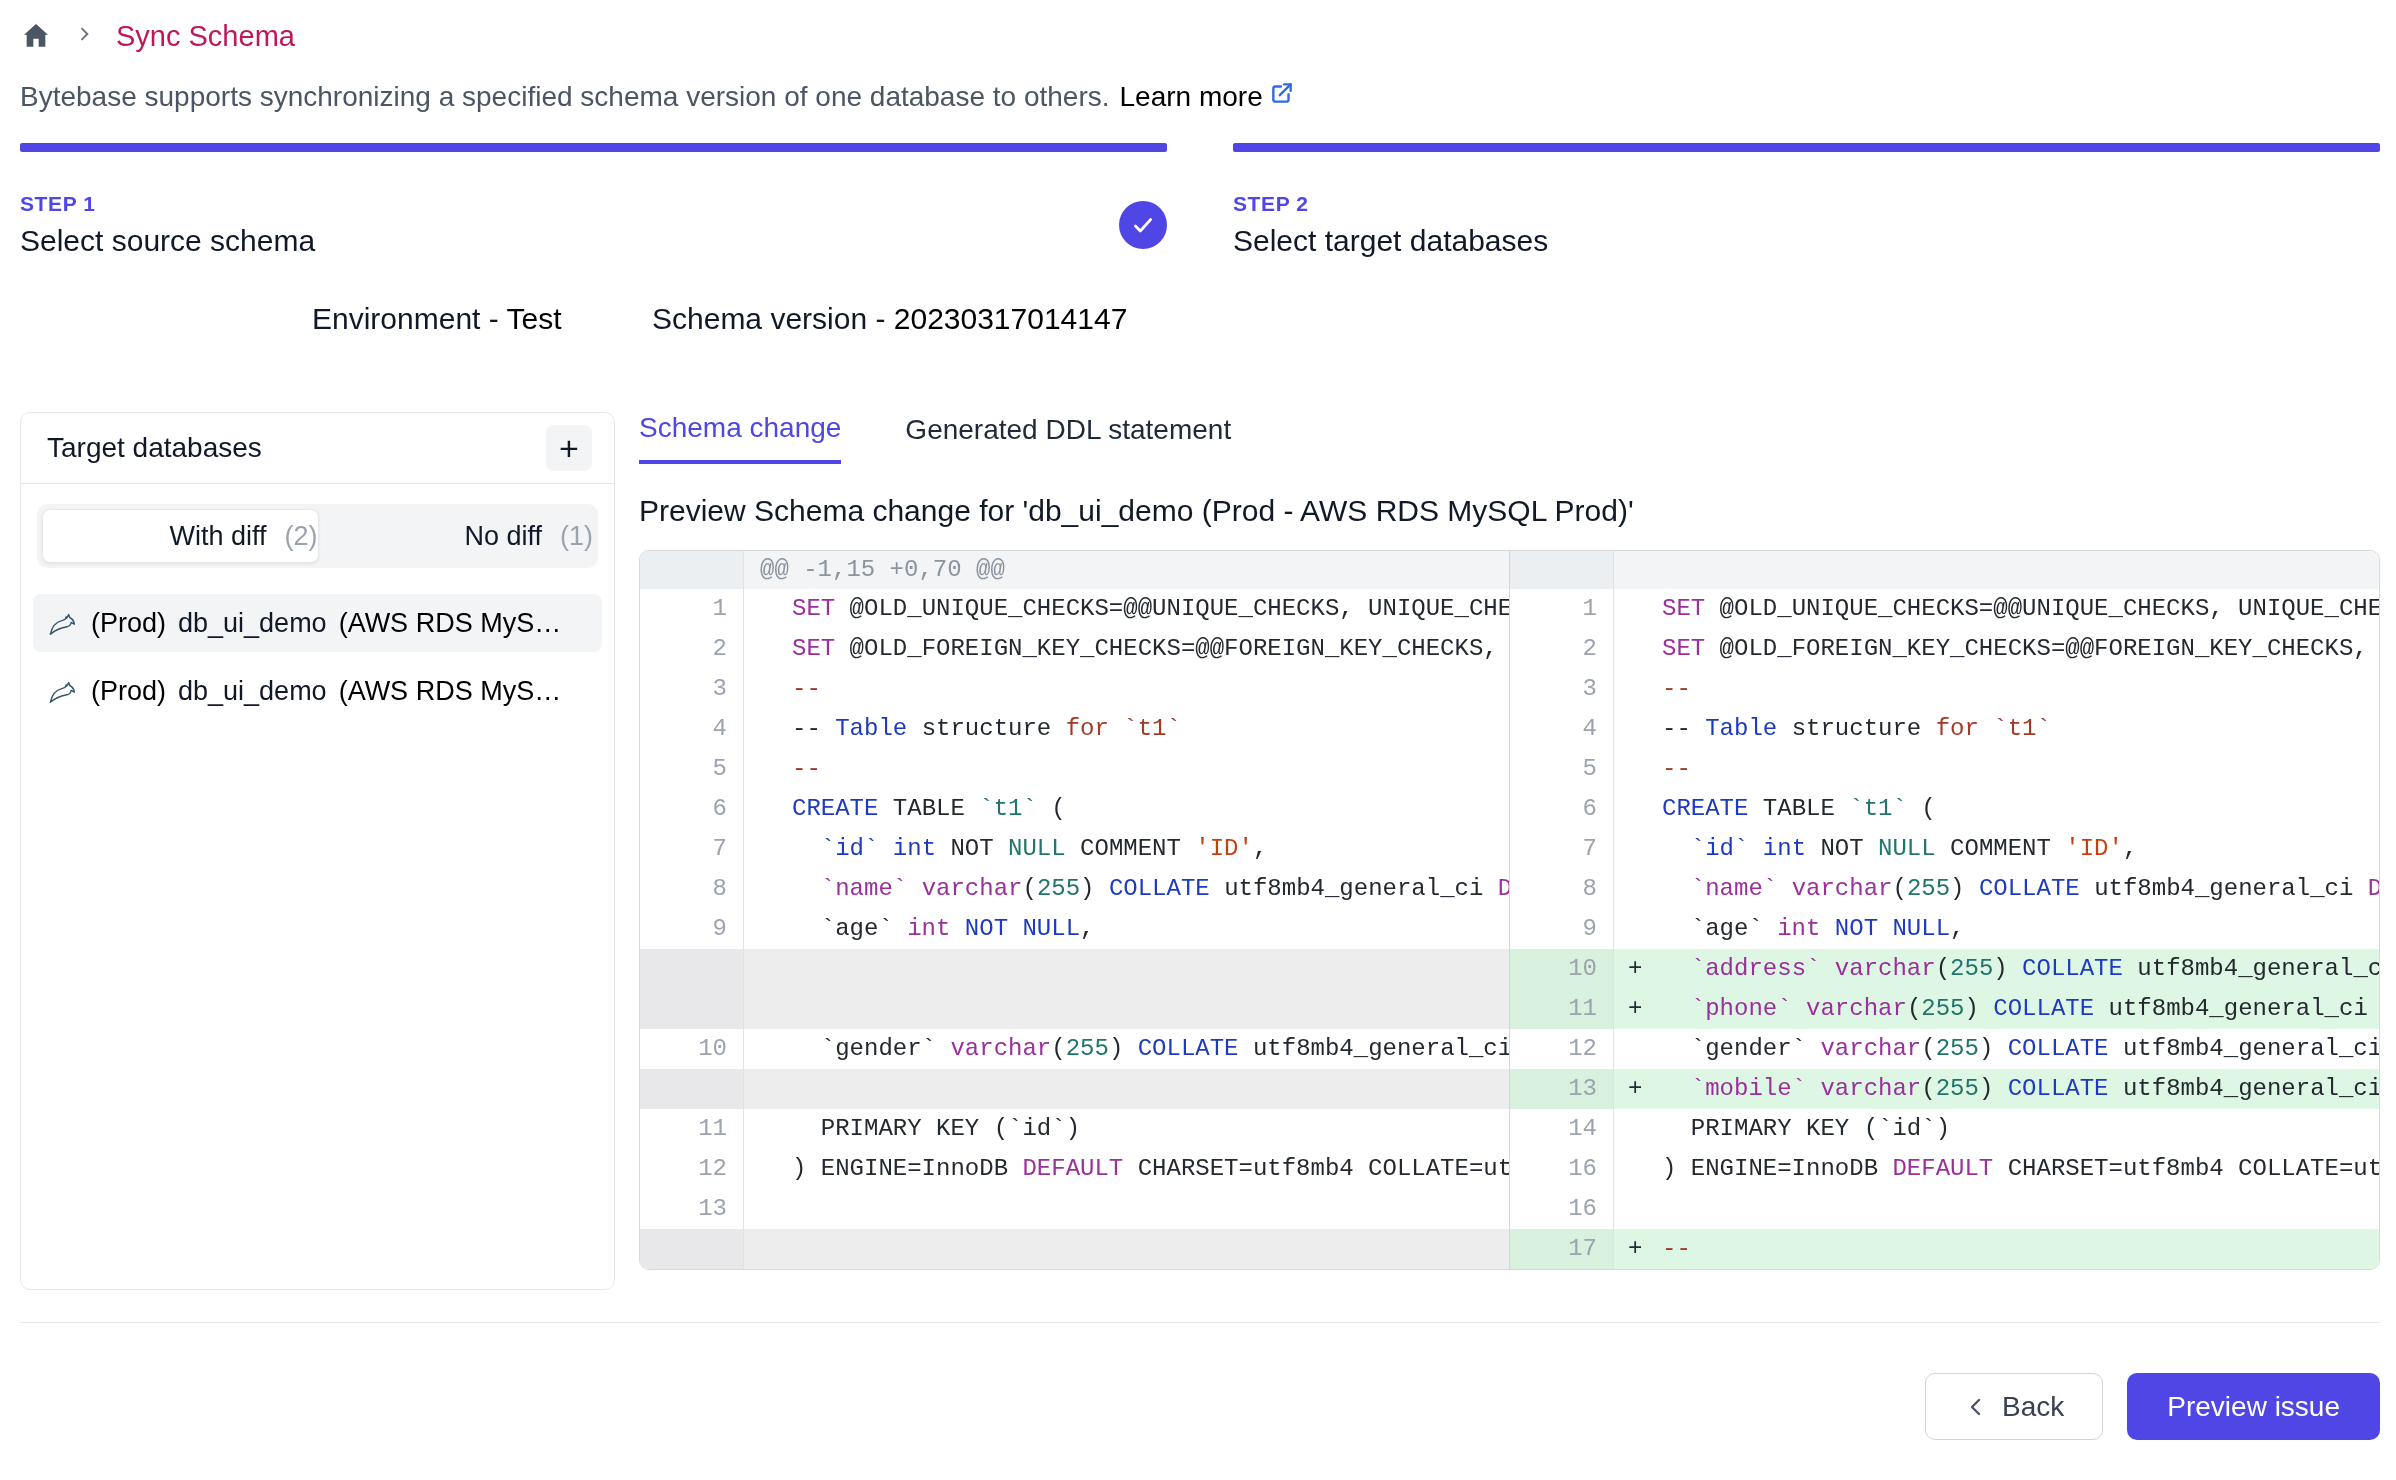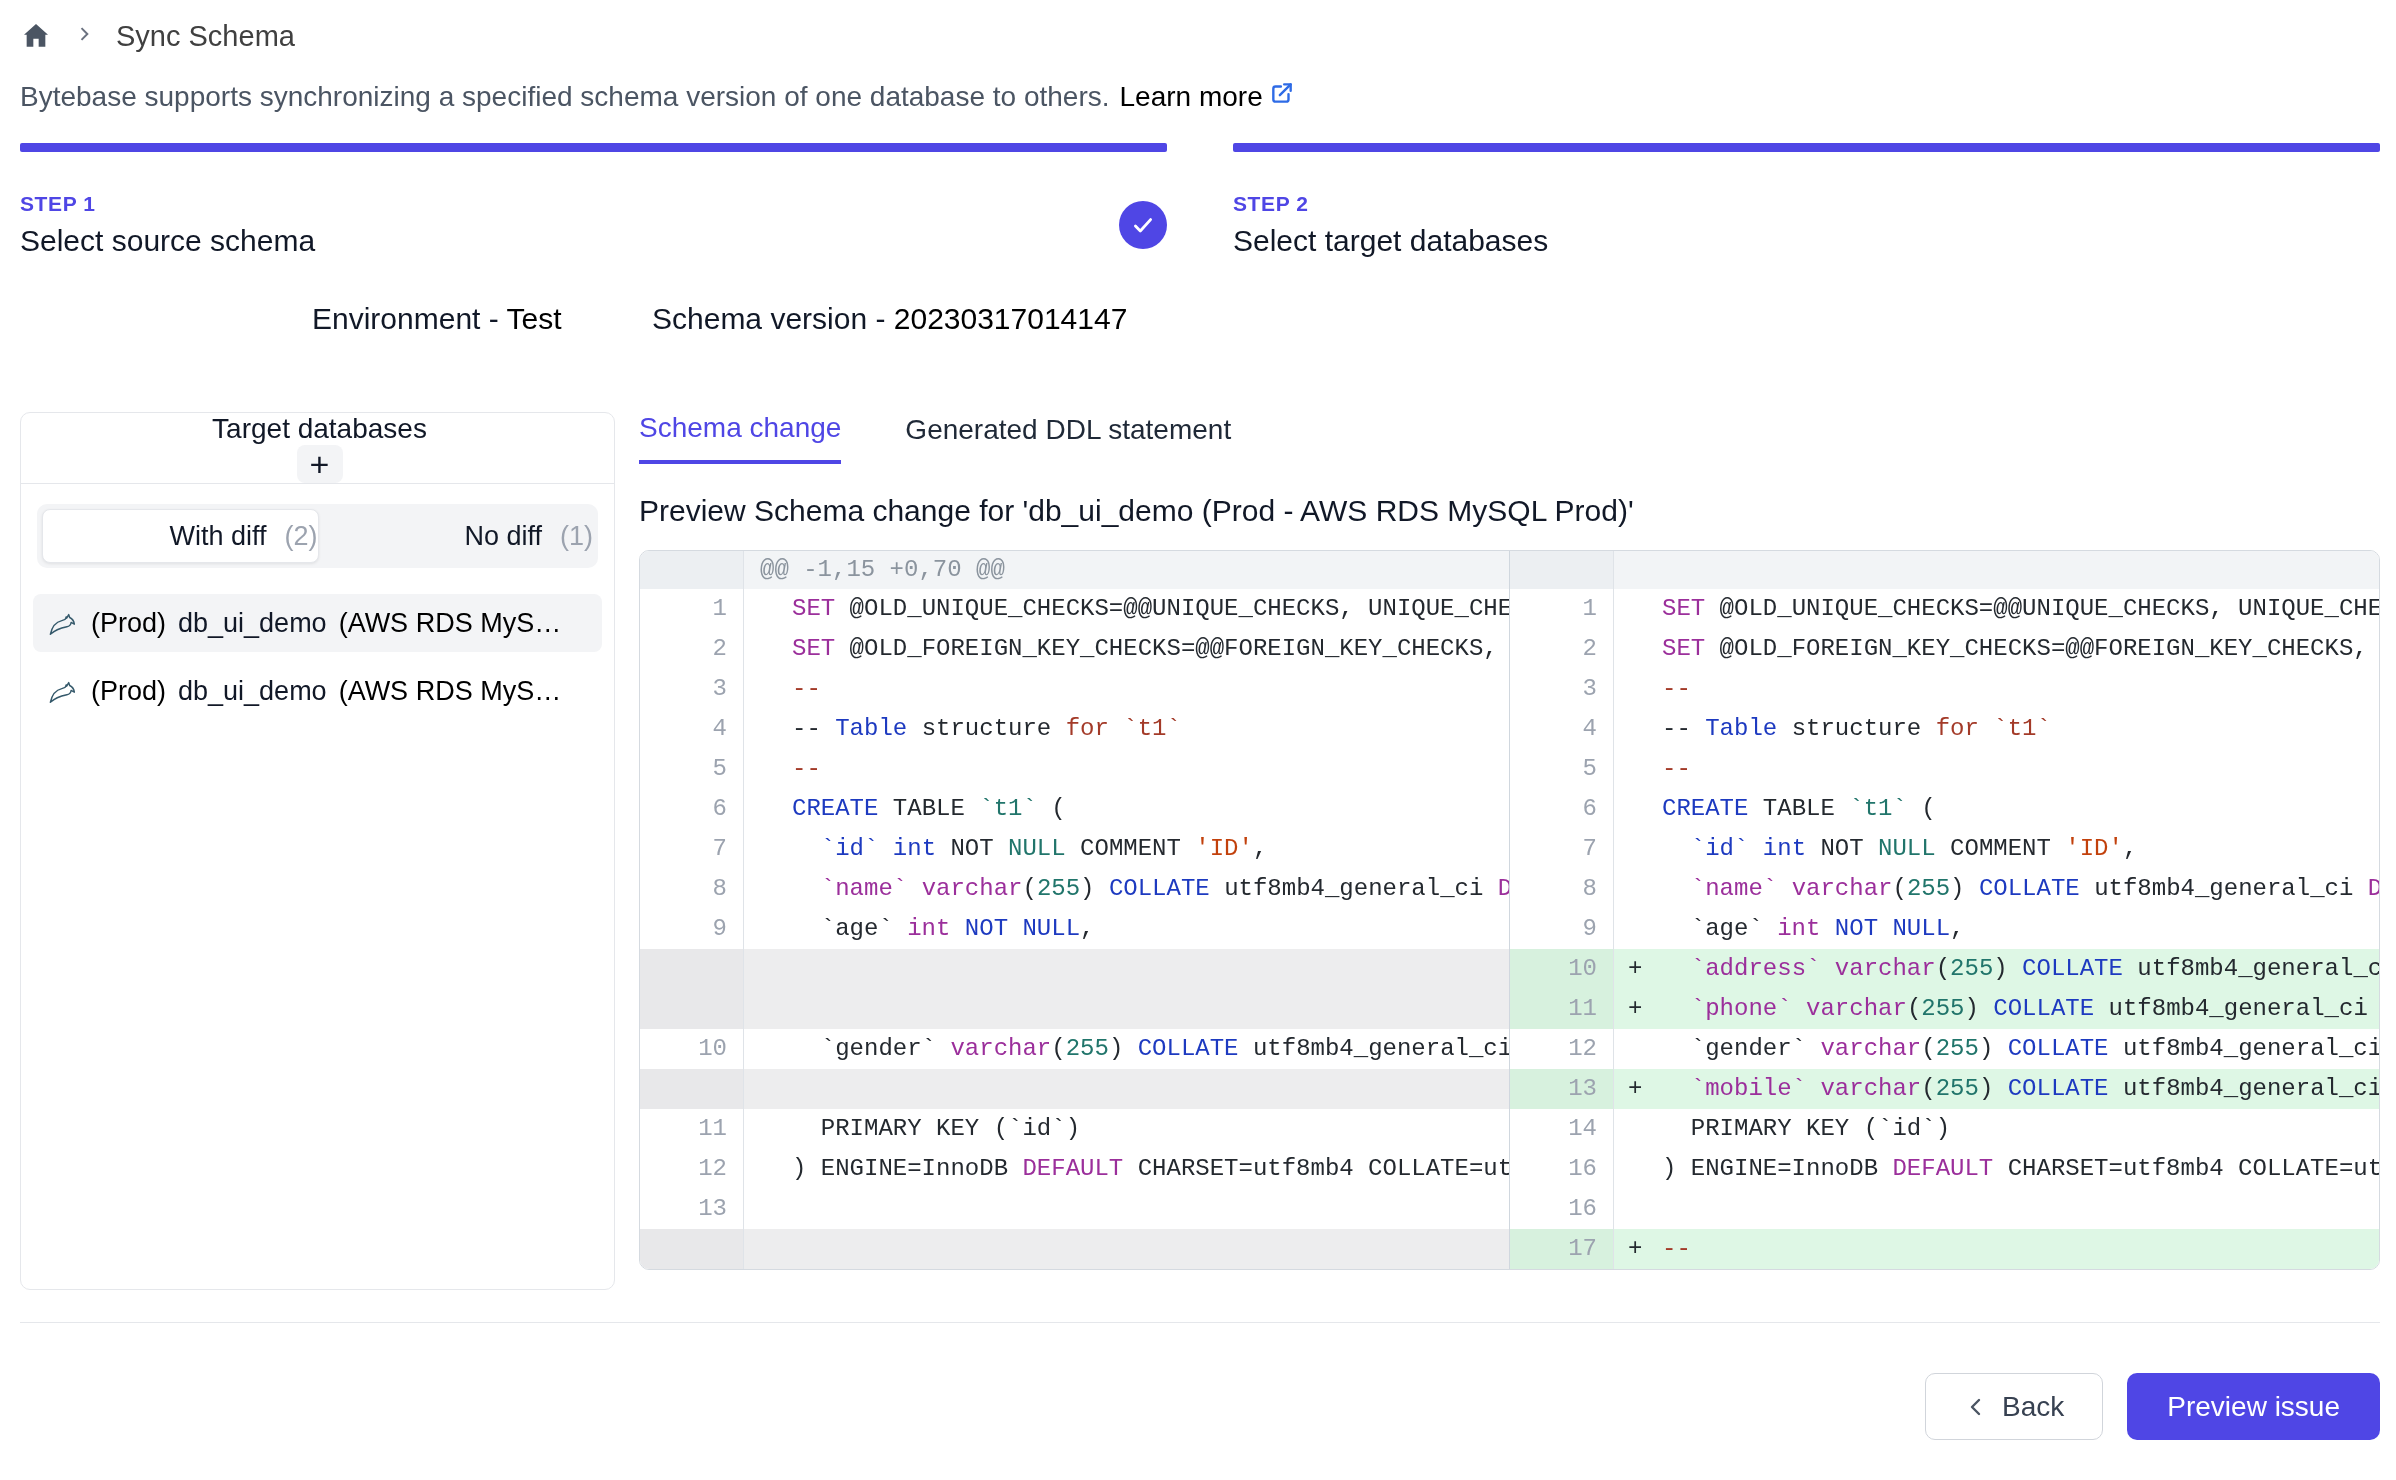--- a/index.html
+++ b/index.html
@@ -2,21 +2,21 @@
 <html><head>
 <meta charset="utf-8">
 <style>
   * { box-sizing: border-box; margin: 0; padding: 0; }
   html,body { width:2396px; height:1480px; background:#fff; overflow:hidden;
     font-family:"Liberation Sans","DejaVu Sans",sans-serif; color:#111827; }
   .page { width:2396px; height:1480px; padding:14px 16px 0 20px; }
 
   
   .crumb { display:flex; align-items:center; gap:22px; height:44px; }
-  .crumb-title { font-size:29px; font-weight:500; color:#404040; }
+  .crumb-title { font-size:29px; font-weight:500; color:#be185d; }
   .crumb-sep { color:#9ca3af; }
 
   
   .desc { margin-top:22px; font-size:28px; color:#4b5563; display:flex; align-items:center; gap:10px; }
   .link { color:#000000; cursor:pointer; text-decoration:none; }
   .ext-icon { display:inline-block; margin-left:6px; }
 
   
   .steps { display:flex; gap:66px; margin-top:30px; }
   .step { flex:1 1 0; }
@@ -30,21 +30,21 @@
   
   .source { margin-top:44px; font-size:30px; }
   .src-row { display:flex; align-items:baseline; height:64px; }
   .src-label { width:292px; font-weight:500; color:#111827; }
   .src-colA { width:340px; }
   .src-colB { }
 
   
   .main { display:flex; margin-top:46px; align-items:flex-start; }
   .left-card { width:595px; height:878px; border:1px solid #e5e7eb; border-radius:10px; flex:none; }
-  .panel-head { height:70px; display:flex; align-items:center; justify-content:space-between; padding:0 22px 0 26px;flex-direction:column; }
+  .panel-head { height:70px; display:flex; align-items:center; justify-content:space-between; padding:0 22px 0 26px; }
   .panel-title { font-size:28px; font-weight:500; }
   .plus-btn { width:46px; height:46px; background:#f3f4f6; border:none; border-radius:8px;
     font-size:34px; font-weight:300; color:#111827; line-height:1; cursor:pointer;
     display:flex; align-items:center; justify-content:center; }
   .panel-div { border-bottom:1px solid #e5e7eb; }
   .segmented { margin:20px 16px 0 16px; background:#f3f4f6; border-radius:10px; padding:5px; display:flex; }
   .seg { flex:1 1 0; height:54px; display:flex; align-items:center; justify-content:flex-end;
     gap:18px; font-size:27px; color:#111827; border-radius:8px; cursor:pointer; background:transparent; border:none; }
   .seg.active { background:#fff; border:1px solid #e5e7eb; box-shadow:0 1px 3px rgba(0,0,0,.08); }
   .seg .cnt { color:#9ca3af; }

